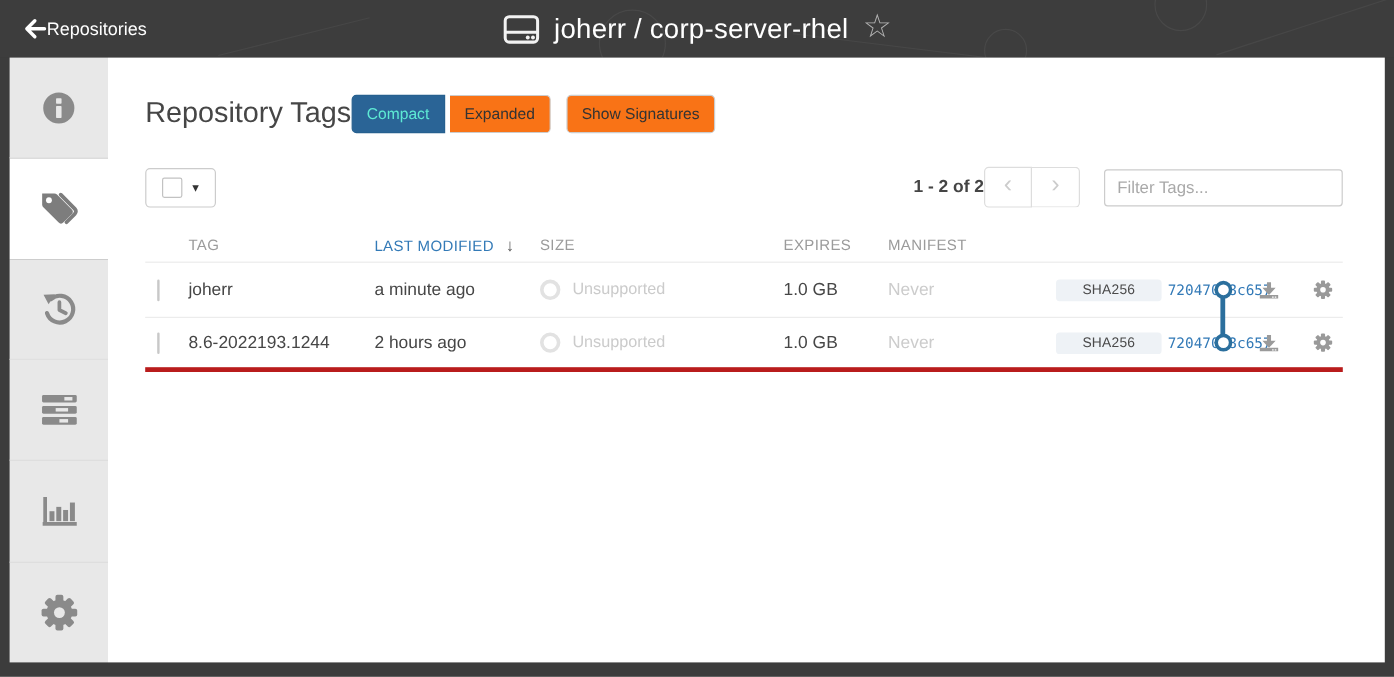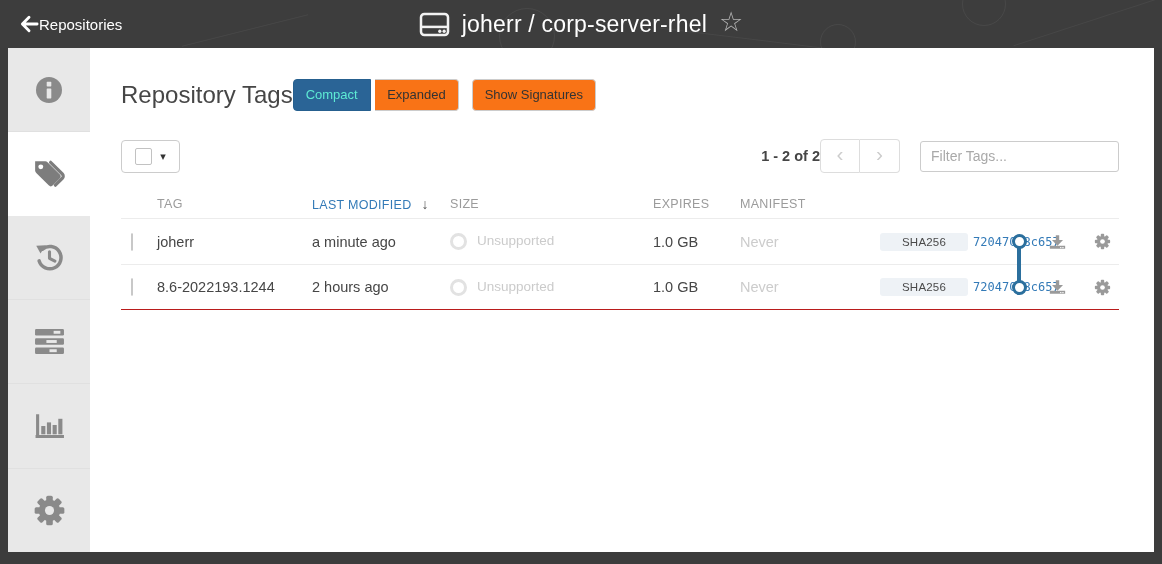--- a/index.html
+++ b/index.html
@@ -47,21 +47,21 @@
   .filter-input { width:199px; height:31px; border:1px solid #ccc; border-radius:3px; padding:0 10px; font-size:14px; font-family:inherit; color:#555; outline:none; }
   .filter-input::placeholder { color:#a9a9a9; }
 
   
   .tagtable { margin-top:17px; position:relative; }
   .trow { display:grid; grid-template-columns:36px 155px 138px 203px 87px 140px 125px 28px 48px 42px; align-items:center; }
   .thead { height:28px; font-size:12.5px; color:#9b9b9b; letter-spacing:0.3px; }
   .thead .sortable { color:#337ab7; cursor:pointer; }
   .sort-arrow { color:#555; font-size:14px; margin-left:10px; }
   .tbody-row { height:46px; border-top:1px solid #ececec; font-size:14.5px; color:#464646; }
-  .tbody-row:last-child { border-bottom:1px solid #b91c1c; }
+  .tbody-row:last-child { border-bottom:4px solid #b91c1c; }
   .row-checkbox { width:15px; height:15px; border:1px solid #c8c8c8; border-radius:2px; background:#fff; margin-left:10px; cursor:pointer; }
   .tag-name { cursor:pointer; }
   .scan-cell { display:flex; align-items:flex-start; gap:10px; }
   .scan-ring { width:17px; height:17px; border:3.5px solid #e2e2e2; border-radius:50%; }
   .scan-text { color:#cbcbcb; font-size:13.5px; }
   .muted { color:#ccc; }
   .manifest-cell { display:flex; align-items:center; gap:5px; }
   .sha-pill { background:#eef2f6; color:#4a4a4a; font-size:11.5px; padding:3px 22px; border-radius:3px; letter-spacing:0.2px; }
   .sha-hash { font-family:"DejaVu Sans Mono", monospace; font-size:12px; color:#337ab7; cursor:pointer; }
   .timeline-cell { display:flex; align-items:center; justify-content:center; height:100%; }

